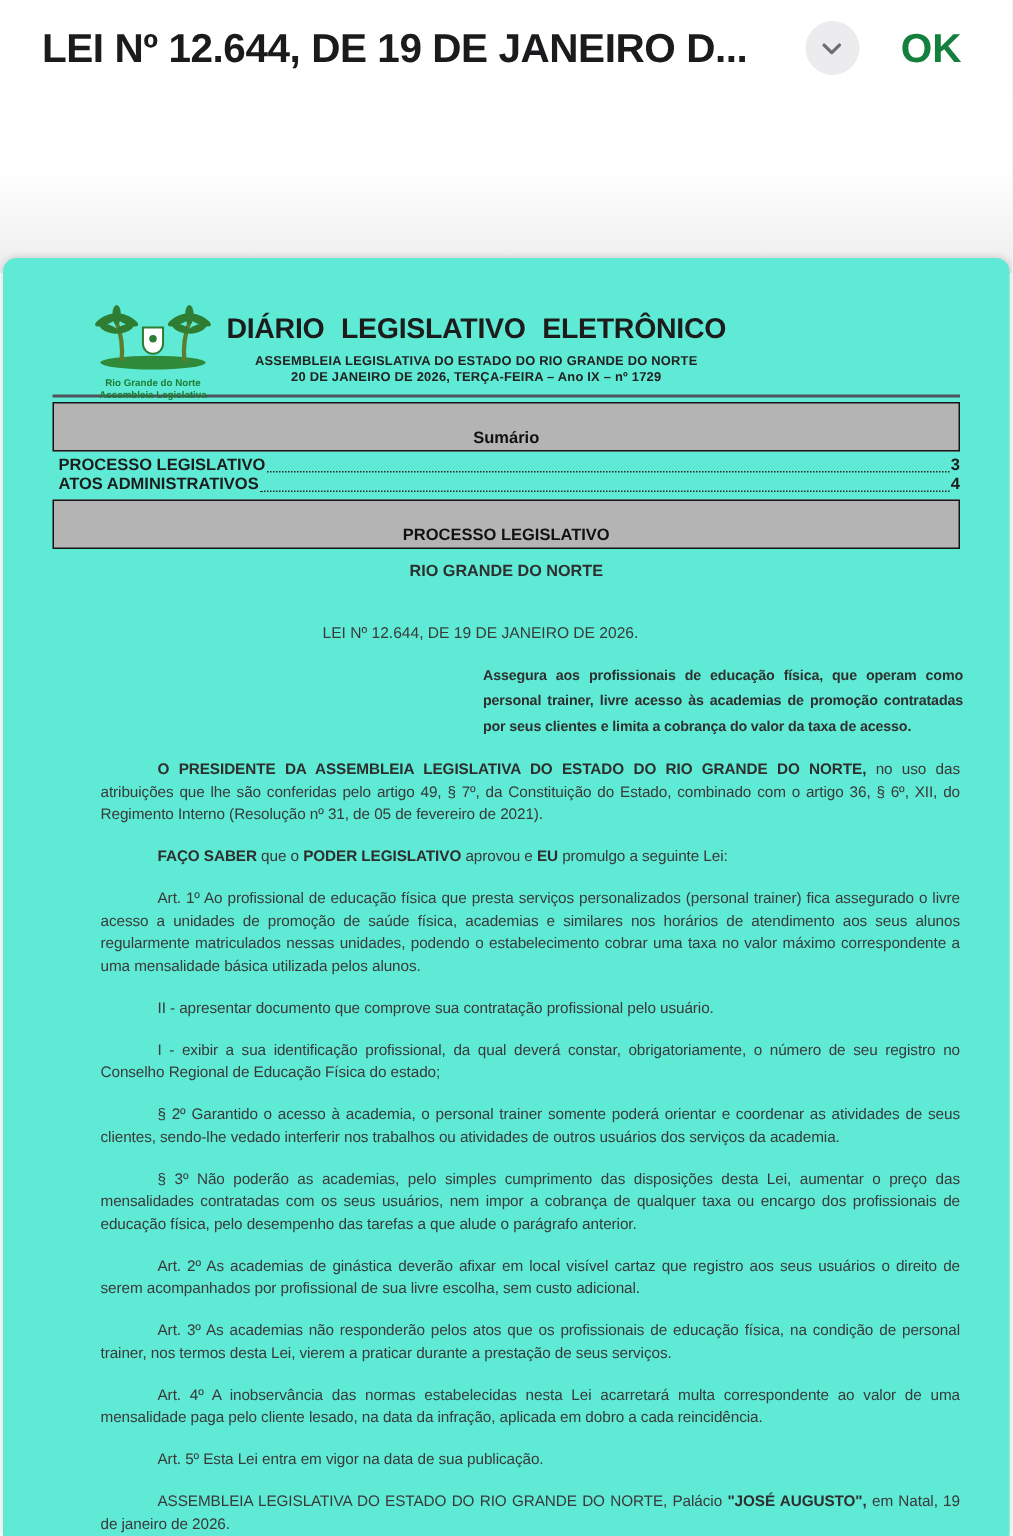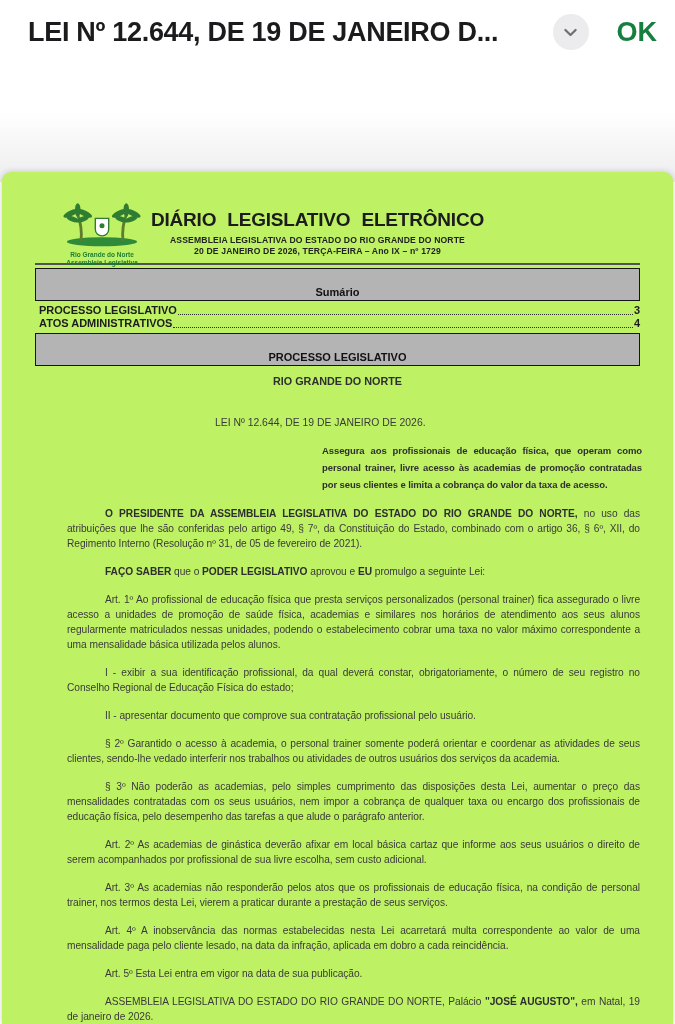--- a/index.html
+++ b/index.html
@@ -1,29 +1,29 @@
 <!DOCTYPE html>
 <html><head>
 <meta charset="utf-8">
 <style>
   * { margin:0; padding:0; box-sizing:border-box; }
   html,body { width:675px; height:1024px; background:#fff; font-family:"Liberation Sans", sans-serif; }
   .screen { position:relative; width:675px; height:1024px; overflow:hidden; background:#fff; }
 
   
-  .toolbar { position:absolute; top:0; left:0; right:0; height:64px; background:#fff; display:flex; align-items:center; padding:0 14px 0 28px; z-index:5; }
+  .toolbar { position:absolute; top:0; left:0; right:16px; height:64px; background:#fff; display:flex; align-items:center; padding:0 14px 0 28px; z-index:5; }
   .toolbar-title { flex:1; font-size:27px; font-weight:700; color:#1b1b1d; letter-spacing:-0.3px; white-space:nowrap; overflow:hidden; }
   .chevron-btn { width:36px; height:36px; border-radius:50%; background:#ececee; border:none; display:flex; align-items:center; justify-content:center; cursor:pointer; margin-right:24px; flex:0 0 auto; }
   .ok-btn { background:none; border:none; color:#15803d; font-size:27px; font-weight:700; font-family:"Liberation Sans", sans-serif; cursor:pointer; padding:0 4px; }
 
   
   .backdrop { position:absolute; top:64px; left:0; right:0; height:118px; background:linear-gradient(#ffffff 0%, #ffffff 40%, #ededef 100%); z-index:1; }
 
   
-  .page { position:absolute; top:172px; left:2px; width:671px; height:852px; background:#bef264; border-radius:9px 9px 0 0; box-shadow:0 0 6px rgba(0,0,0,0.18); padding:33px 33px 0 33px; overflow:hidden; z-index:2; }
+  .page { position:absolute; top:172px; left:2px; width:671px; height:852px; background:#5eead4; border-radius:9px 9px 0 0; box-shadow:0 0 6px rgba(0,0,0,0.18); padding:33px 33px 0 33px; overflow:hidden; z-index:2; }
 
   
   .masthead { position:relative; height:58px; }
   .logo { position:absolute; left:12px; top:-2px; width:110px; text-align:center; }
   .logo-caption { font-size:6.5px; font-weight:700; color:#1e7d32; line-height:7.5px; letter-spacing:0; }
   .masthead-text { position:absolute; left:0; top:4px; width:565px; text-align:center; color:#1c1c1c; }
   .masthead-text h1 { font-size:19px; font-weight:700; word-spacing:6px; letter-spacing:-0.2px; margin-bottom:4px; }
   .masthead-text .sub { font-size:8.6px; line-height:10.5px; color:#222; letter-spacing:0.15px; font-weight:700; }
   .masthead-rule { border:none; border-top:2.5px solid #52525f; }
 
@@ -122,25 +122,25 @@
     <div class="bar">PROCESSO LEGISLATIVO</div>
 
     <div class="state-line">RIO GRANDE DO NORTE</div>
     <div class="law-number">LEI Nº 12.644, DE 19 DE JANEIRO DE 2026.</div>
     <div class="ementa">Assegura aos profissionais de educação física, que operam como personal trainer, livre acesso às academias de promoção contratadas por seus clientes e limita a cobrança do valor da taxa de acesso.</div>
 
     <div class="law-body">
         <p><span class="b">O PRESIDENTE DA ASSEMBLEIA LEGISLATIVA DO ESTADO DO RIO GRANDE DO NORTE,</span><span> no uso das atribuições que lhe são conferidas pelo artigo 49, § 7º, da Constituição do Estado, combinado com o artigo 36, § 6º, XII, do Regimento Interno (Resolução nº 31, de 05 de fevereiro de 2021).</span></p>
         <p><span class="b">FAÇO SABER</span><span> que o </span><span class="b">PODER LEGISLATIVO</span><span> aprovou e </span><span class="b">EU</span><span> promulgo a seguinte Lei:</span></p>
         <p><span>Art. 1º Ao profissional de educação física que presta serviços personalizados (personal trainer) fica assegurado o livre acesso a unidades de promoção de saúde física, academias e similares nos horários de atendimento aos seus alunos regularmente matriculados nessas unidades, podendo o estabelecimento cobrar uma taxa no valor máximo correspondente a uma mensalidade básica utilizada pelos alunos.</span></p>
+        <p><span>II - apresentar documento que comprove sua contratação profissional pelo usuário.</span></p>
         <p><span>I - exibir a sua identificação profissional, da qual deverá constar, obrigatoriamente, o número de seu registro no Conselho Regional de Educação Física do estado;</span></p>
-        <p><span>II - apresentar documento que comprove sua contratação profissional pelo usuário.</span></p>
         <p><span>§ 2º Garantido o acesso à academia, o personal trainer somente poderá orientar e coordenar as atividades de seus clientes, sendo-lhe vedado interferir nos trabalhos ou atividades de outros usuários dos serviços da academia.</span></p>
         <p><span>§ 3º Não poderão as academias, pelo simples cumprimento das disposições desta Lei, aumentar o preço das mensalidades contratadas com os seus usuários, nem impor a cobrança de qualquer taxa ou encargo dos profissionais de educação física, pelo desempenho das tarefas a que alude o parágrafo anterior.</span></p>
-        <p><span>Art. 2º As academias de ginástica deverão afixar em local básica cartaz que informe aos seus usuários o direito de serem acompanhados por profissional de sua livre escolha, sem custo adicional.</span></p>
+        <p><span>Art. 2º As academias de ginástica deverão afixar em local visível cartaz que registro aos seus usuários o direito de serem acompanhados por profissional de sua livre escolha, sem custo adicional.</span></p>
         <p><span>Art. 3º As academias não responderão pelos atos que os profissionais de educação física, na condição de personal trainer, nos termos desta Lei, vierem a praticar durante a prestação de seus serviços.</span></p>
         <p><span>Art. 4º A inobservância das normas estabelecidas nesta Lei acarretará multa correspondente ao valor de uma mensalidade paga pelo cliente lesado, na data da infração, aplicada em dobro a cada reincidência.</span></p>
         <p><span>Art. 5º Esta Lei entra em vigor na data de sua publicação.</span></p>
         <p><span>ASSEMBLEIA LEGISLATIVA DO ESTADO DO RIO GRANDE DO NORTE, Palácio </span><span class="b">"JOSÉ AUGUSTO",</span><span> em Natal, 19 de janeiro de 2026.</span></p>
       </div>
 
     <div class="signature">
       <div><span>Deputado </span><span class="b">EZEQUIEL FERREIRA</span></div>
 
     </div>

